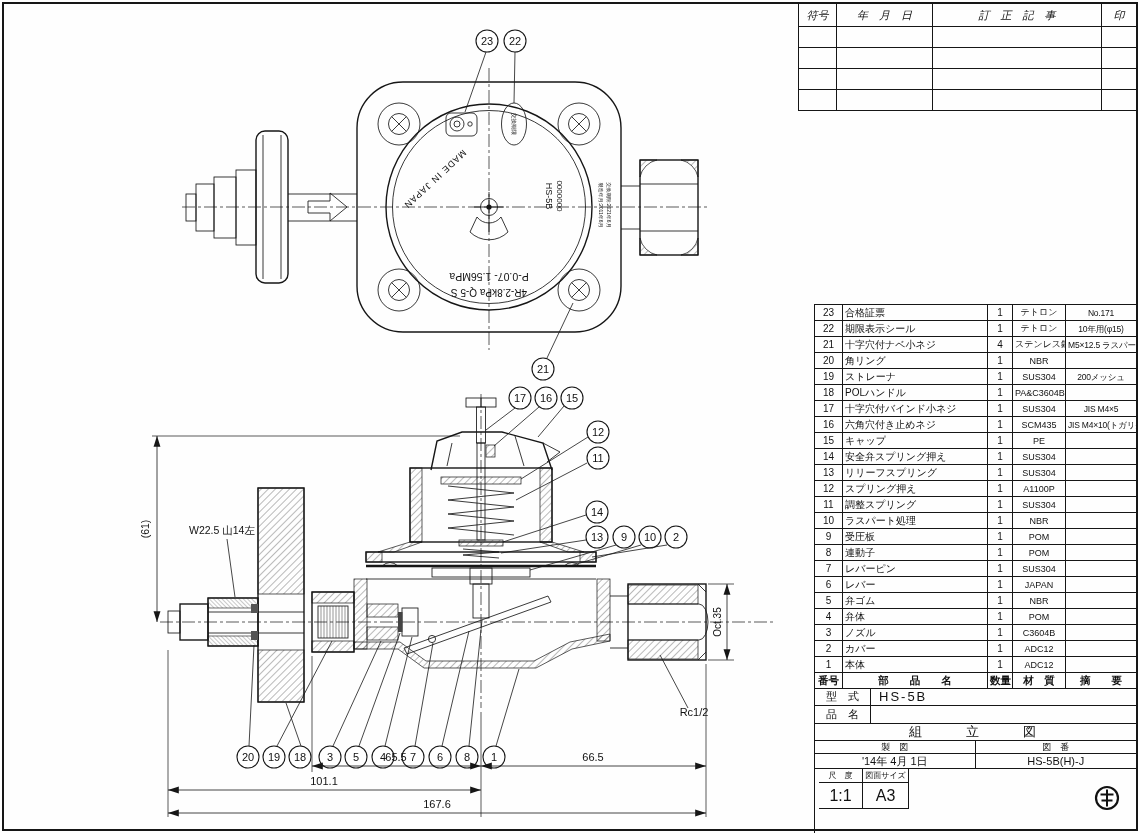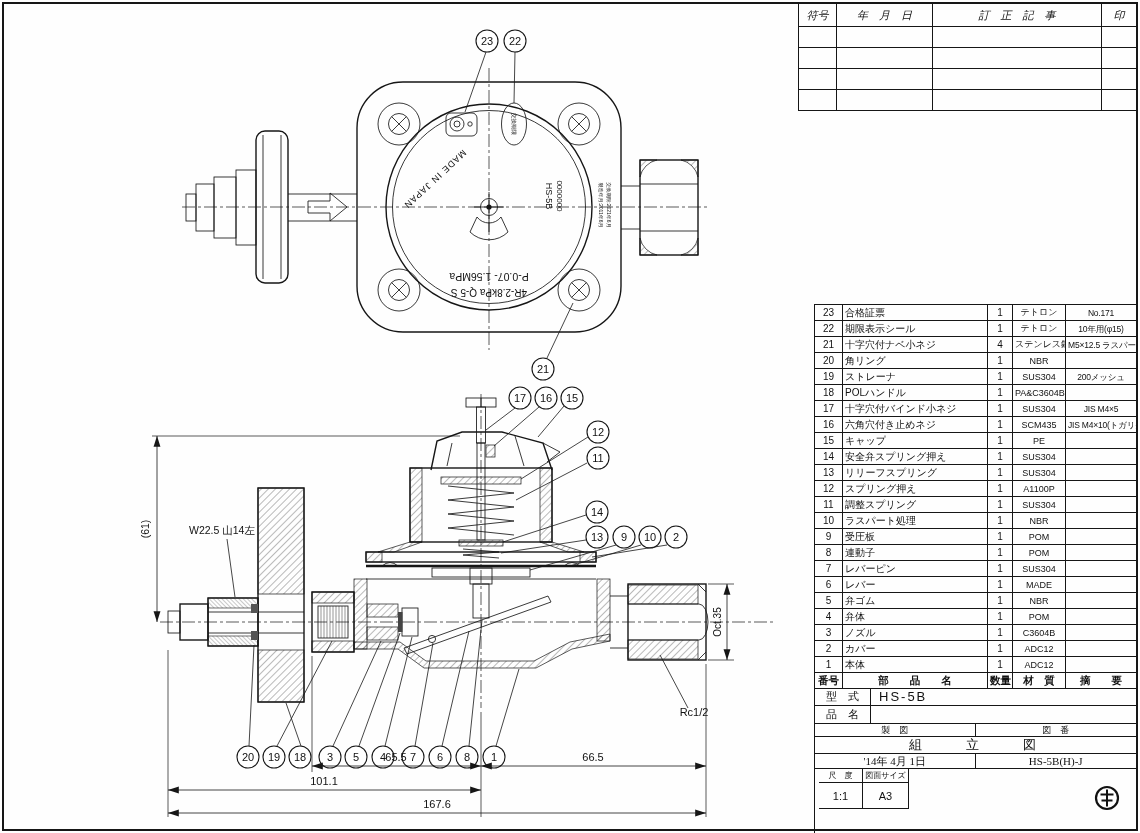--- a/index.html
+++ b/index.html
@@ -25,28 +25,28 @@
 
   
   .title-block { position:absolute; top:688px; left:814px; width:322px; height:156px; border-left:1px solid #161616; font-size:11px; }
   .tb-row { display:flex; border-bottom:1px solid #161616; align-items:center; }
   .tb-label { width:56px; align-self:stretch; display:flex; align-items:center; justify-content:center; border-right:1px solid #161616; font-size:11px; }
   .tb-value { flex:1; padding-left:8px; }
   .r-model { height:18px; } .r-model .tb-value { font-size:13px; letter-spacing:2px; }
   .r-name  { height:18px; } .r-name .tb-value { font-size:11px; }
   .r-asm   { height:17px; justify-content:center; font-size:13px; letter-spacing:6px; }
   .r-head  { height:13px; } .r-head .half { font-size:9px; }
-  .r-vals  { height:15px; } .r-vals .half { font-size:11px;font-family:Liberation Serif, serif; }
+  .r-vals  { height:15px; } .r-vals .half { font-size:11px; }
   .half { width:50%; align-self:stretch; display:flex; align-items:center; justify-content:center; }
   .half:first-child { border-right:1px solid #161616; }
   .tb-bottom { position:relative; height:60px; }
   .scale-grid { position:absolute; left:4px; top:0; display:grid; grid-template-columns:44px 46px; grid-template-rows:14px 26px; }
   .sg-cell { border-right:1px solid #161616; border-bottom:1px solid #161616; display:flex; align-items:center; justify-content:center; }
   .sg-head { font-size:8px; }
-  .sg-val  { font-size:11px; }
+  .sg-val  { font-size:16px; }
   .company { position:absolute; right:16px; top:16px; display:flex; align-items:center; gap:6px; font-size:20px; font-weight:bold; letter-spacing:1px; white-space:nowrap; }
 
   
   .dwg { position:absolute; left:0; top:0; }
   .o1 { stroke:#161616; stroke-width:1.4; fill:none; }
   .o2 { stroke:#161616; stroke-width:0.85; fill:none; }
   .cl { stroke:#161616; stroke-width:0.7; fill:none; stroke-dasharray:13 3 3 3; }
   .h  { fill:url(#hatch); stroke:#161616; stroke-width:0.7; }
   .ldr { stroke:#161616; stroke-width:0.8; fill:none; }
   .dim { stroke:#161616; stroke-width:0.8; fill:none; }
@@ -606,21 +606,21 @@
           <td class="c-name">レバーピン</td>
           <td class="c-qty">1</td>
           <td class="c-mat">SUS304</td>
           <td class="c-rem"></td>
         </tr>
 
         <tr>
           <td class="c-no">6</td>
           <td class="c-name">レバー</td>
           <td class="c-qty">1</td>
-          <td class="c-mat">MADE</td>
+          <td class="c-mat">JAPAN</td>
           <td class="c-rem"></td>
         </tr>
 
         <tr>
           <td class="c-no">5</td>
           <td class="c-name">弁ゴム</td>
           <td class="c-qty">1</td>
           <td class="c-mat">NBR</td>
           <td class="c-rem"></td>
         </tr>
@@ -669,25 +669,25 @@
   </table>
 
   <div class="title-block">
     <div class="tb-row r-model">
       <div class="tb-label">型　式</div>
       <div class="tb-value">HS-5B</div>
     </div>
     <div class="tb-row r-name">
       <div class="tb-label">品　名</div>
     </div>
+    <div class="tb-row r-asm">組　　立　　図</div>
     <div class="tb-row r-head">
       <div class="half">製　図</div>
       <div class="half">図　番</div>
     </div>
-    <div class="tb-row r-asm">組　　立　　図</div>
     <div class="tb-row r-vals">
       <div class="half">'14年 4月 1日</div>
       <div class="half">HS-5B(H)-J</div>
     </div>
     <div class="tb-bottom">
       <div class="scale-grid">
         <div class="sg-cell sg-head">尺　度</div>
         <div class="sg-cell sg-head">図面サイズ</div>
         <div class="sg-cell sg-val">1:1</div>
         <div class="sg-cell sg-val">A3</div>

